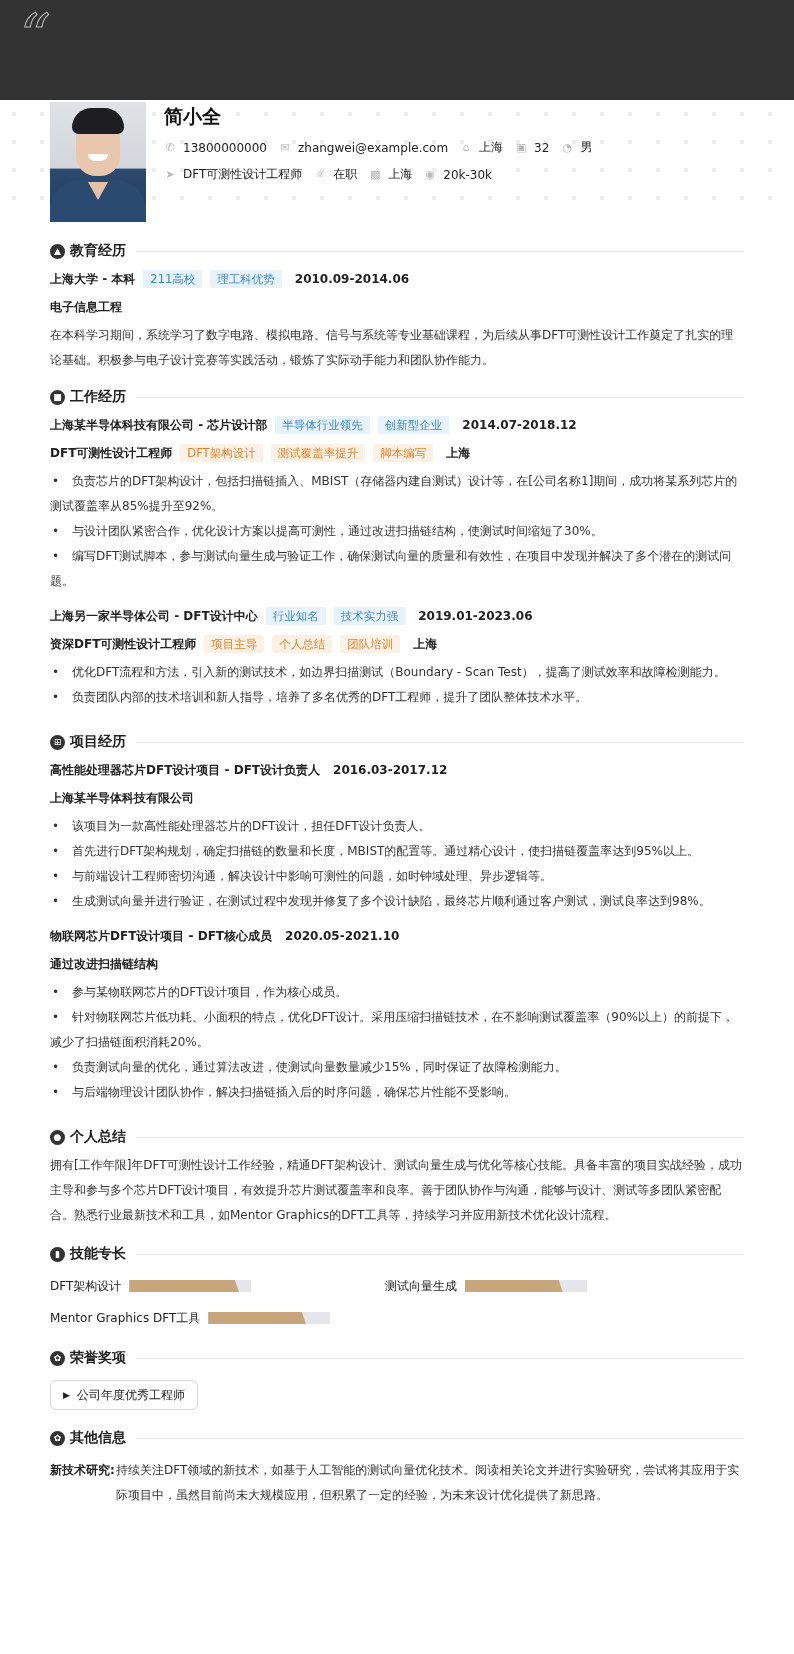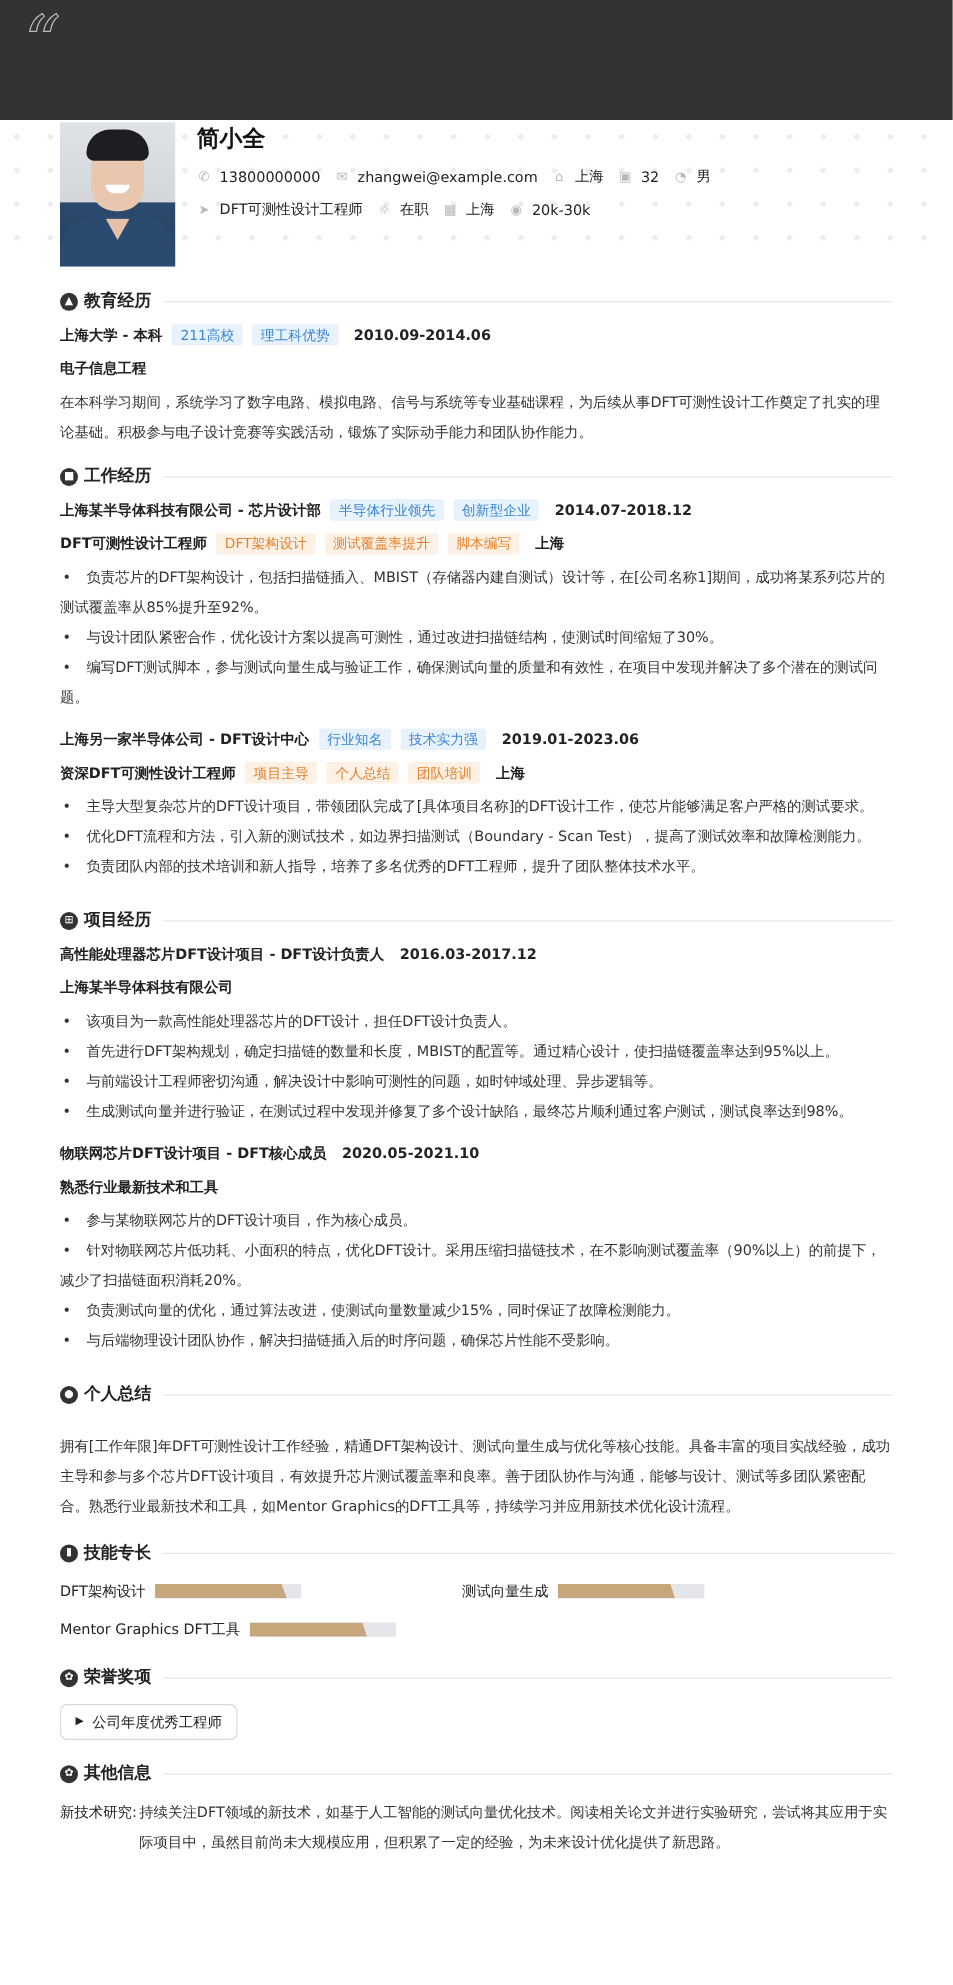--- a/index.html
+++ b/index.html
@@ -105,21 +105,21 @@
   .bar-fill {
     position: absolute; left: 0; top: 0; height: 12px; background: #c7a67b;
     clip-path: polygon(0 0, 96% 0, 100% 100%, 0 100%);
   }
   .award-box {
     display: inline-flex; align-items: center; height: 30px; padding: 0 12px;
     border: 1px solid #d9d9d9; border-radius: 6px; margin-top: 8px; font-size: 12px; color: #222;
   }
   .award-box .tri { font-size: 9px; margin-right: 7px; color: #222; }
   .other-row { display: flex; margin-top: 6px; font-size: 12px; line-height: 25px; color: #333; }
-  .other-label { font-weight: normal; color: #222; white-space: nowrap; width: 66px; flex-shrink: 0; }
+  .other-label { font-weight: bold; color: #222; white-space: nowrap; width: 66px; flex-shrink: 0; }
 </style>
 </head>
 <body>
 
 <div class="banner">
   <div class="quote-mark">“</div>
 </div>
 
 <div class="page">
   <div class="dots-mask"></div>
@@ -242,21 +242,20 @@
         <div class="row">
           <div class="row-left">
             <span class="bold">资深DFT可测性设计工程师</span>
             <span class="tag orange">项目主导</span>
             <span class="tag orange">个人总结</span>
             <span class="tag orange">团队培训</span>
           </div>
           <span class="date">上海</span>
         </div>
         <ul class="bullets">
-          <li><span class="dot">•</span><span>主导大型复杂芯片的DFT设计项目，带领团队完成了[具体项目名称]的DFT设计工作，使芯片能够满足客户严格的测试要求。</span></li>
           <li><span class="dot">•</span><span>优化DFT流程和方法，引入新的测试技术，如边界扫描测试（Boundary - Scan Test），提高了测试效率和故障检测能力。</span></li>
           <li><span class="dot">•</span><span>负责团队内部的技术培训和新人指导，培养了多名优秀的DFT工程师，提升了团队整体技术水平。</span></li>
         </ul>
       </div>
     </div>
 
     <div class="section" style="margin-top:18px">
       <div class="sec-head">
         <span class="sec-ico">⊞</span>
         <span class="sec-title">项目经历</span>
@@ -277,38 +276,38 @@
           <li><span class="dot">•</span><span>生成测试向量并进行验证，在测试过程中发现并修复了多个设计缺陷，最终芯片顺利通过客户测试，测试良率达到98%。</span></li>
         </ul>
       </div>
       <div class="gap"></div>
       <div>
         <div class="row">
           <span class="bold">物联网芯片DFT设计项目 - DFT核心成员</span>
           <span class="date">2020.05-2021.10</span>
         </div>
         <div class="row">
-          <span class="bold">熟悉行业最新技术和工具</span>
+          <span class="bold">通过改进扫描链结构</span>
         </div>
         <ul class="bullets">
           <li><span class="dot">•</span><span>参与某物联网芯片的DFT设计项目，作为核心成员。</span></li>
           <li><span class="dot">•</span><span>针对物联网芯片低功耗、小面积的特点，优化DFT设计。采用压缩扫描链技术，在不影响测试覆盖率（90%以上）的前提下，减少了扫描链面积消耗20%。</span></li>
           <li><span class="dot">•</span><span>负责测试向量的优化，通过算法改进，使测试向量数量减少15%，同时保证了故障检测能力。</span></li>
           <li><span class="dot">•</span><span>与后端物理设计团队协作，解决扫描链插入后的时序问题，确保芯片性能不受影响。</span></li>
         </ul>
       </div>
     </div>
 
     <div class="section" style="margin-top:18px">
       <div class="sec-head">
         <span class="sec-ico">●</span>
         <span class="sec-title">个人总结</span>
         <span class="sec-line"></span>
       </div>
-      <div class="para" style="margin-top:17px">拥有[工作年限]年DFT可测性设计工作经验，精通DFT架构设计、测试向量生成与优化等核心技能。具备丰富的项目实战经验，成功主导和参与多个芯片DFT设计项目，有效提升芯片测试覆盖率和良率。善于团队协作与沟通，能够与设计、测试等多团队紧密配合。熟悉行业最新技术和工具，如Mentor Graphics的DFT工具等，持续学习并应用新技术优化设计流程。</div>
+      <div class="para" style="margin-top:2px">拥有[工作年限]年DFT可测性设计工作经验，精通DFT架构设计、测试向量生成与优化等核心技能。具备丰富的项目实战经验，成功主导和参与多个芯片DFT设计项目，有效提升芯片测试覆盖率和良率。善于团队协作与沟通，能够与设计、测试等多团队紧密配合。熟悉行业最新技术和工具，如Mentor Graphics的DFT工具等，持续学习并应用新技术优化设计流程。</div>
     </div>
 
     <div class="section" style="margin-top:12px">
       <div class="sec-head">
         <span class="sec-ico">▮</span>
         <span class="sec-title">技能专长</span>
         <span class="sec-line"></span>
       </div>
       <div class="skills">
         <div class="skill">

